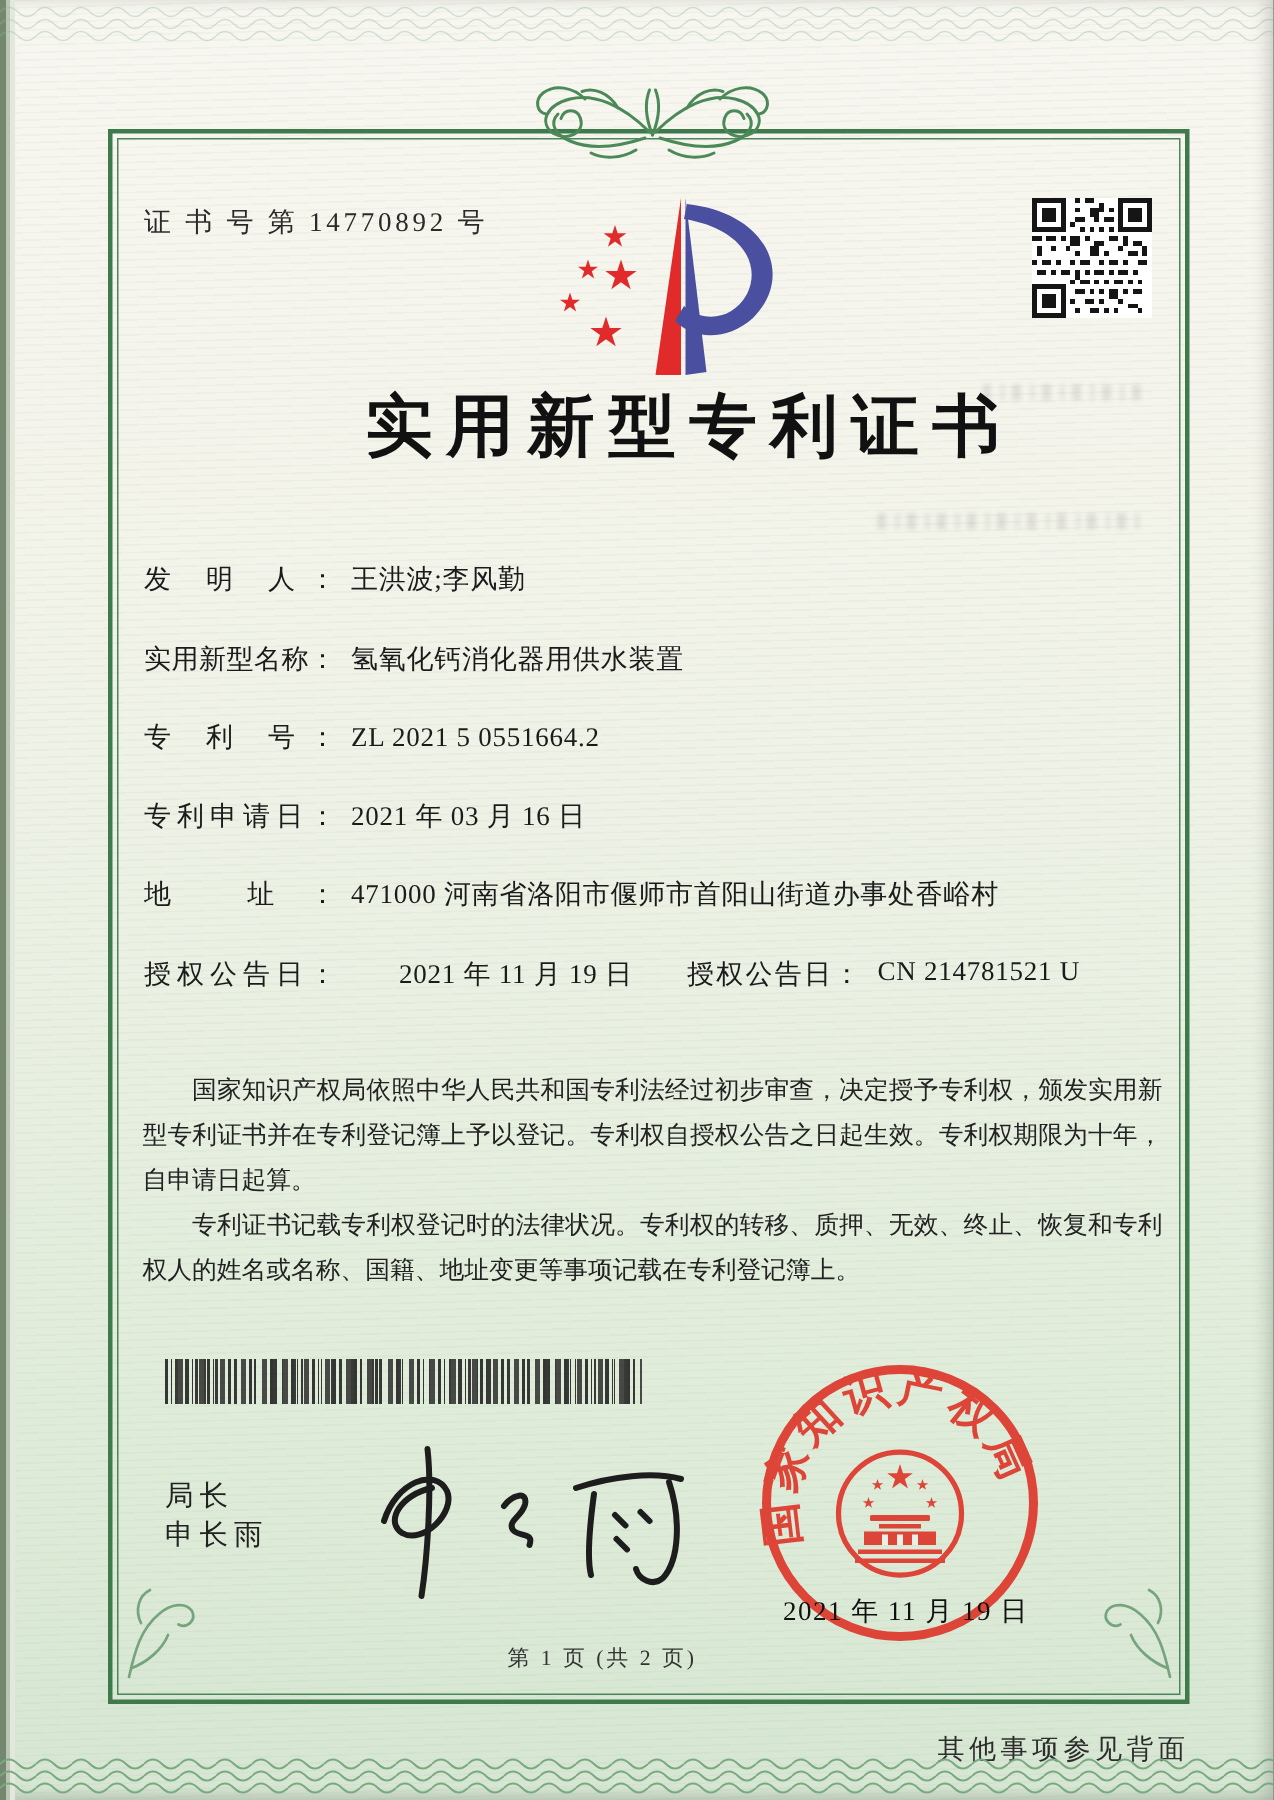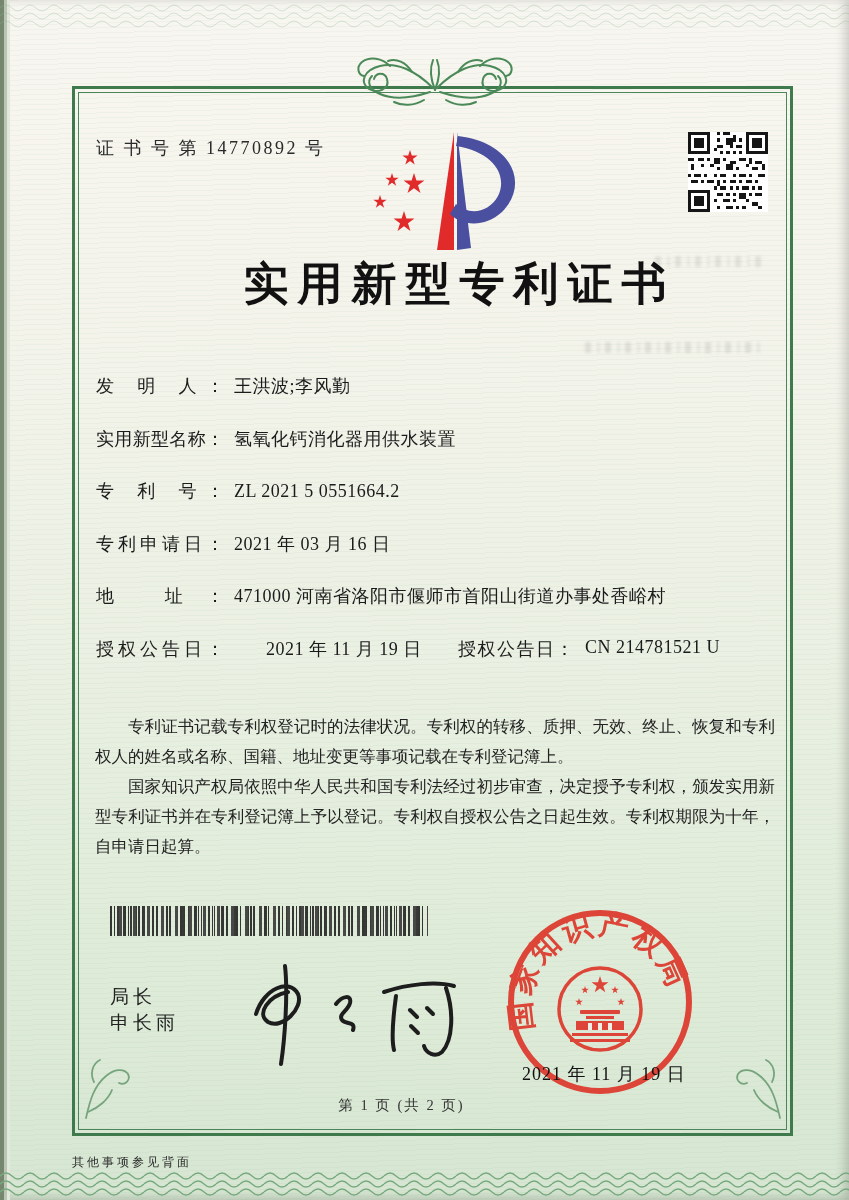--- a/index.html
+++ b/index.html
@@ -60,21 +60,21 @@
   .signature { position:absolute; left:238px; top:952px; z-index:3; }
 
   .seal { position:absolute; left:503px; top:905px; width:194px; height:194px;
     opacity:.93; z-index:2; }
   .seal-date { position:absolute; left:522px; top:1062px; font-size:18px;
     letter-spacing:1px; color:#111; z-index:4; }
 
   .footer-page { position:absolute; left:72px; top:1096px; width:659px;
     text-align:center; font-size:14.5px; letter-spacing:2px; color:#333; }
   .back-note { position:absolute; left:72px; top:1154px; width:721px;
-    text-align:left; font-size:12px; letter-spacing:3px; color:#2c2c2c; }
+    text-align:right; font-size:18px; letter-spacing:3px; color:#2c2c2c; }
 
   .smudge { position:absolute; height:11px; opacity:.16; filter:blur(1.5px);
     background:repeating-linear-gradient(90deg,#777 0 6px,transparent 6px 12px,#999 12px 15px,transparent 15px 20px); }
   .smudge-1 { left:655px; top:256px; width:112px; }
   .smudge-2 { left:585px; top:342px; width:178px; }
 
   .wave-band-bottom { position:absolute; left:0; bottom:0; z-index:1; }
   .wave-band-top { position:absolute; left:0; top:0; opacity:.35; z-index:1; }
 </style>
 </head>
@@ -203,22 +203,22 @@
         <span class="fvalue">2021 年 11 月 19 日</span>
       </span>
       <span class="grant-right">
         <span class="glabel">授权公告日：</span>
         <span class="fvalue">CN 214781521 U</span>
       </span>
     </div>
   </div>
 
   <div class="body-text">
+    <p>国家知识产权局依照中华人民共和国专利法经过初步审查，决定授予专利权，颁发实用新型专利证书并在专利登记簿上予以登记。专利权自授权公告之日起生效。专利权期限为十年，自申请日起算。</p>
     <p>专利证书记载专利权登记时的法律状况。专利权的转移、质押、无效、终止、恢复和专利权人的姓名或名称、国籍、地址变更等事项记载在专利登记簿上。</p>
-    <p>国家知识产权局依照中华人民共和国专利法经过初步审查，决定授予专利权，颁发实用新型专利证书并在专利登记簿上予以登记。专利权自授权公告之日起生效。专利权期限为十年，自申请日起算。</p>
   </div>
 
   <div class="barcode"></div>
 
   <div class="signer">
     <div class="s-title">局长</div>
     <div class="s-name">申长雨</div>
   </div>
 
   <svg class="signature" width="235" height="118" viewBox="0 0 235 118">

